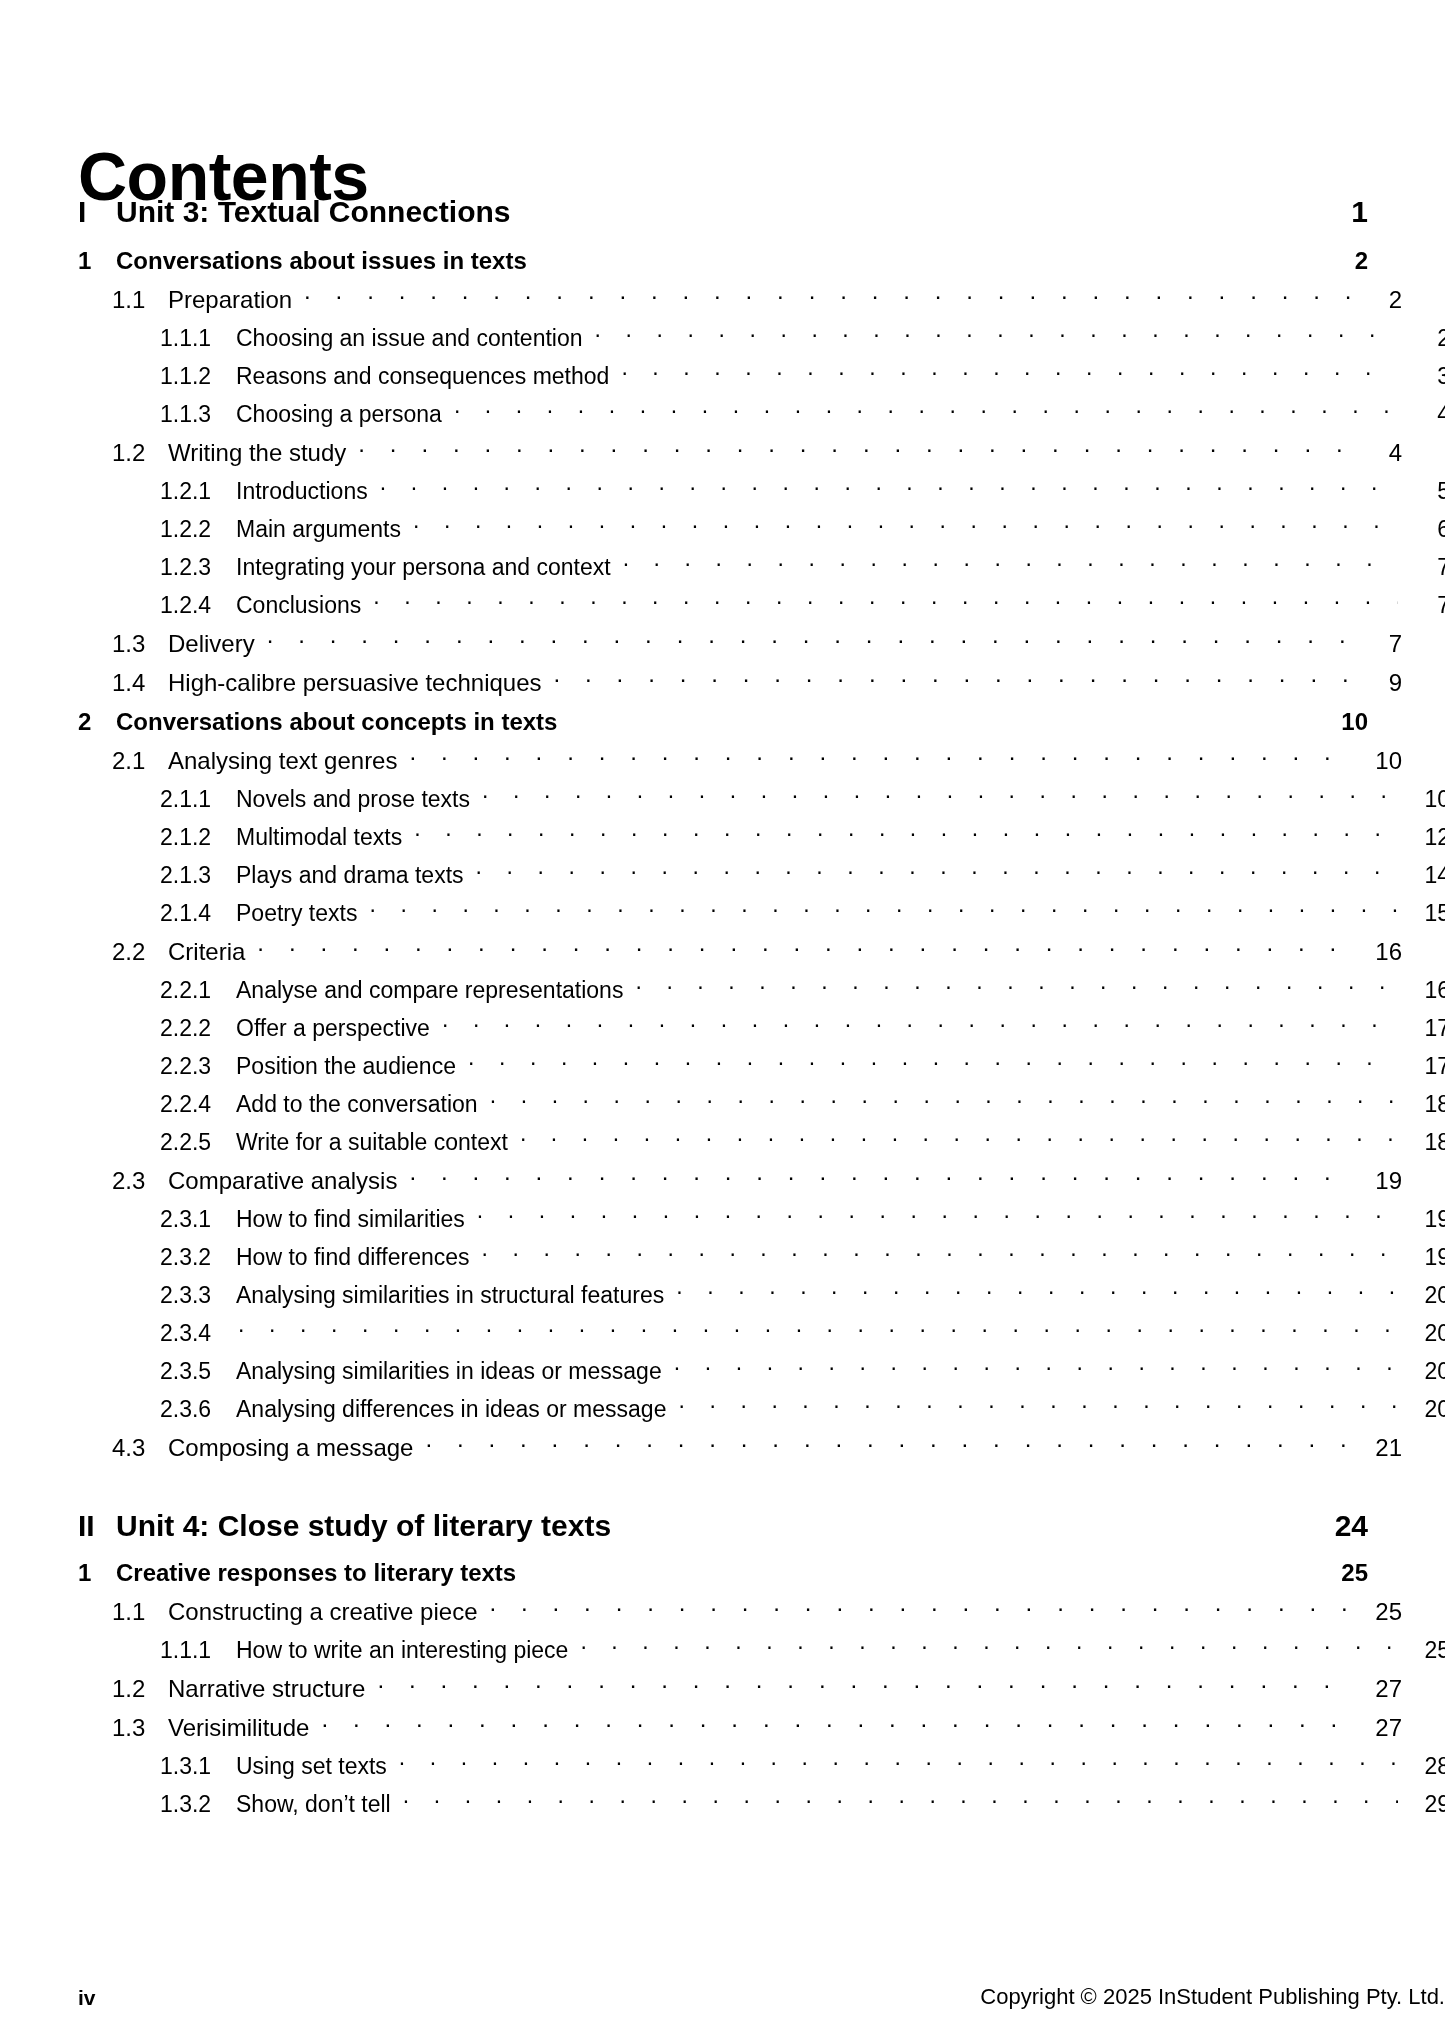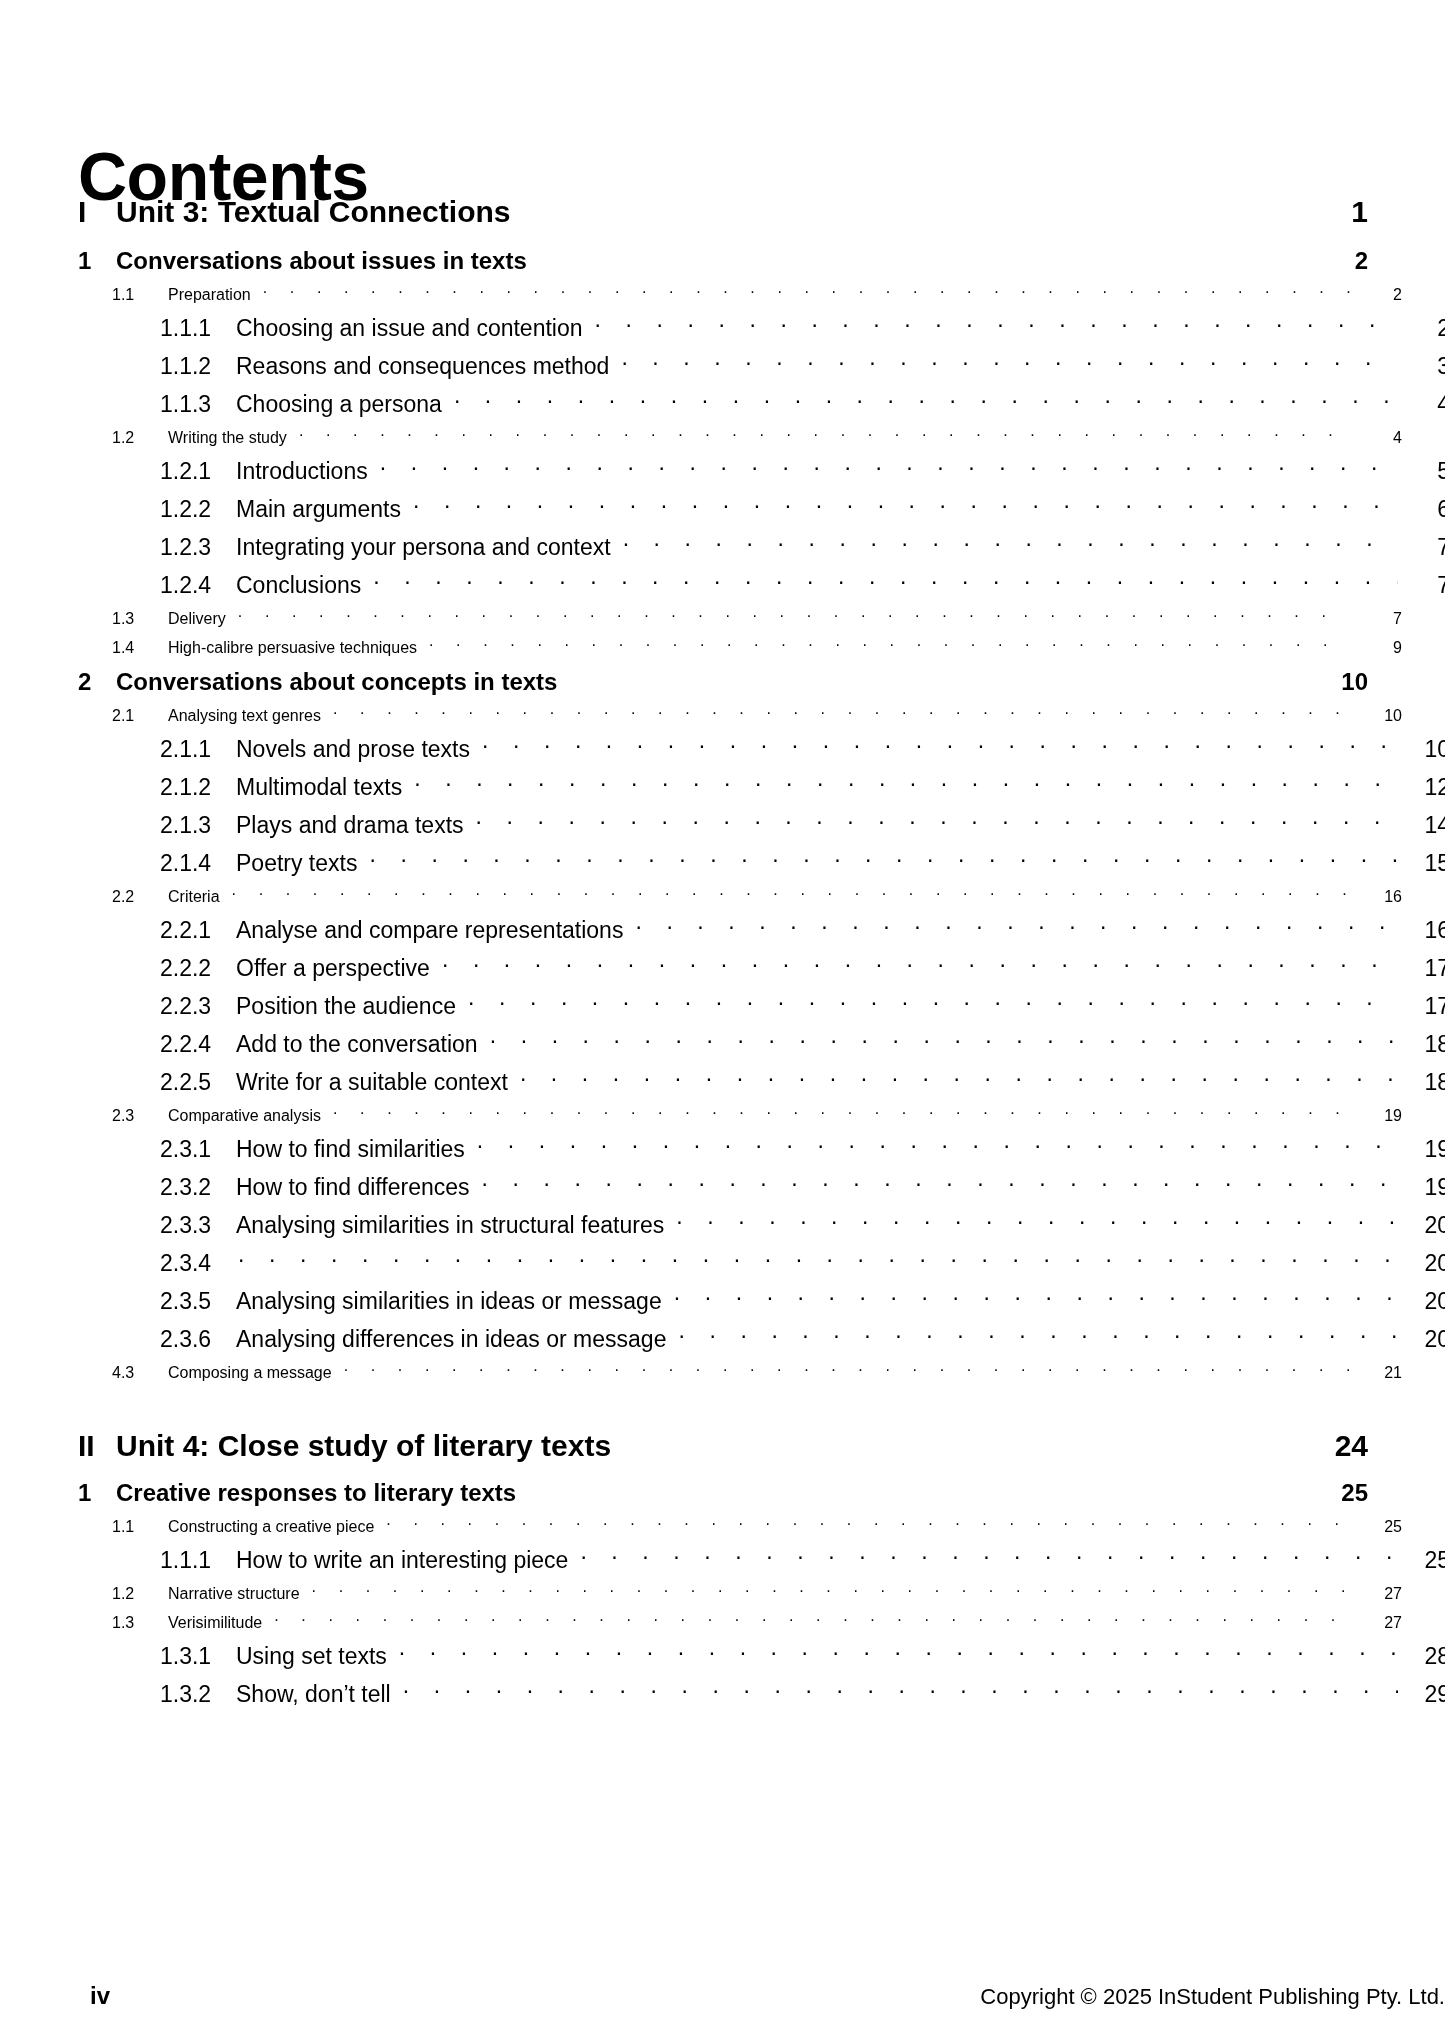--- a/index.html
+++ b/index.html
@@ -104,21 +104,21 @@
     font-weight: bold;
     margin-bottom: 9px;
   }
   .chapter .num { width: 38px; }
   .chapter .label { padding-right: 0; }
   .chapter .leader { visibility: hidden; }
   .chapter .pageno { min-width: 40px; }
 
   
   .section {
-    font-size: 16px;
+    font-size: 24px;
     font-weight: normal;
     margin-bottom: 9px;
     padding-left: 34px;
   }
   .section .num { width: 56px; }
   .section .pageno { min-width: 40px; }
 
   
   .subsection {
     font-size: 23px;
@@ -132,23 +132,23 @@
   
   .footer {
     position: absolute;
     left: 0;
     right: 0;
     bottom: 33px;
     height: 30px;
   }
   .footer-folio {
     position: absolute;
-    left: 90px;
+    left: 78px;
     bottom: 0;
-    font-size: 24px;
+    font-size: 21px;
     font-weight: bold;
   }
   .footer-copy {
     position: absolute;
     left: 0;
     right: 0;
     bottom: 0;
     text-align: right;
     font-size: 22px;
     font-weight: normal;

